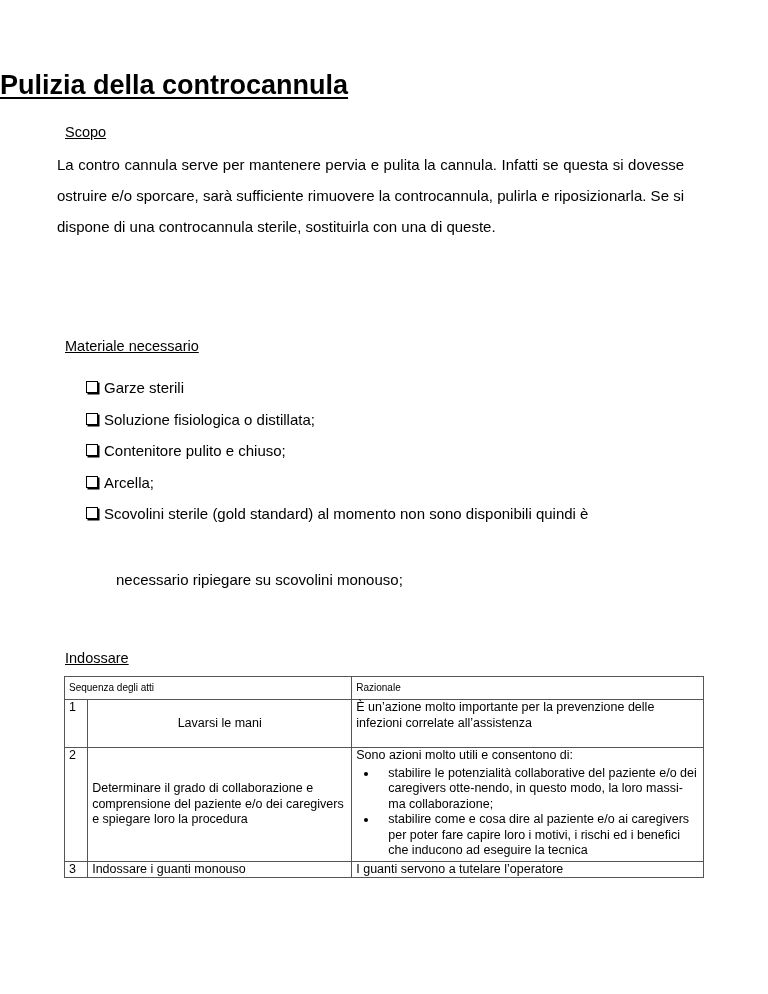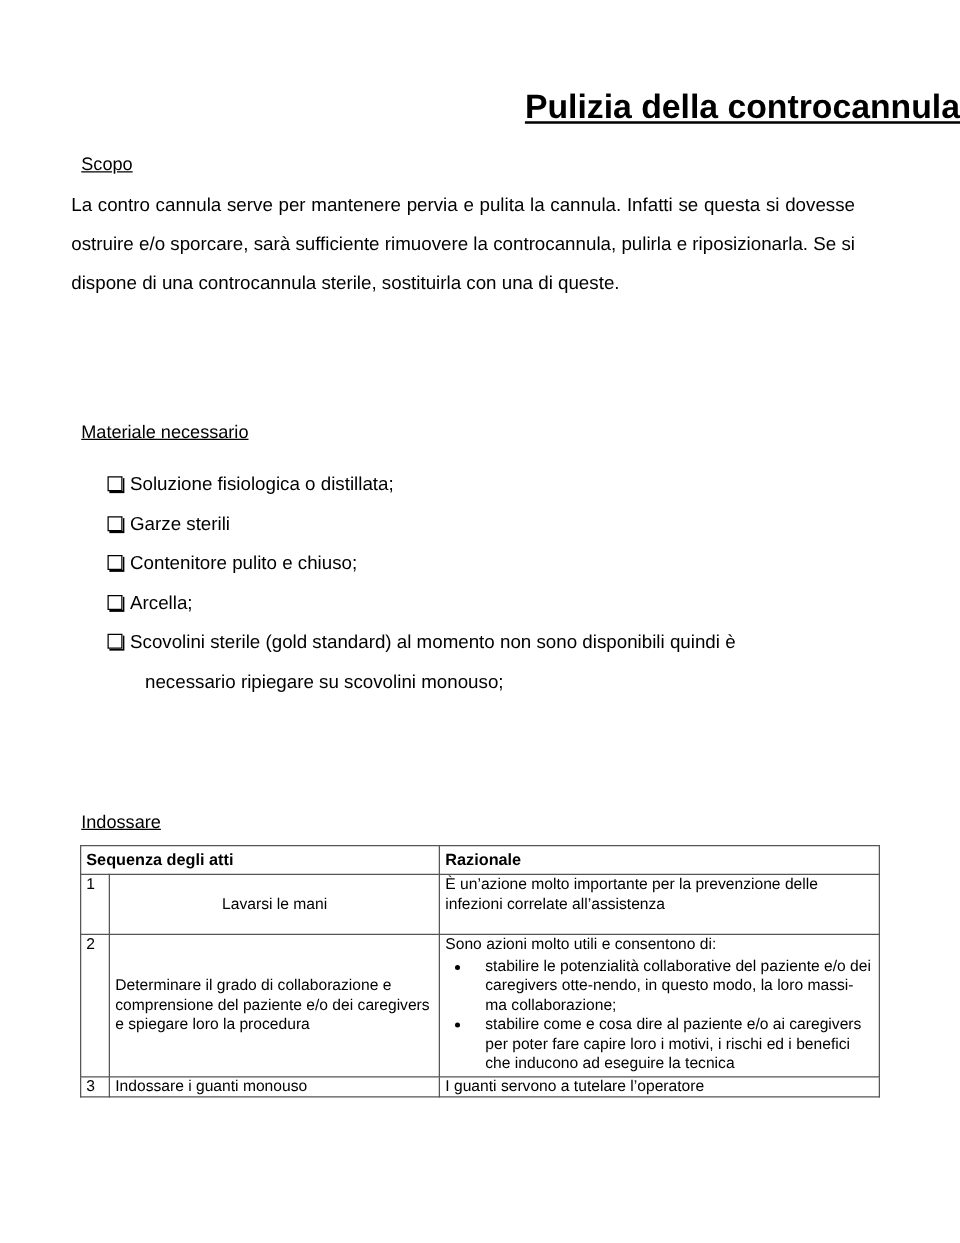--- a/index.html
+++ b/index.html
@@ -2,66 +2,66 @@
 <html><head>
 <meta charset="utf-8">
 <style>
   html, body { margin: 0; padding: 0; background: #ffffff; }
   body {
     width: 768px; height: 994px; overflow: hidden; position: relative;
     font-family: "Liberation Sans", sans-serif; color: #000;
   }
   .page { position: absolute; left: 0; top: 0; width: 768px; height: 994px; }
   .title {
-    position: absolute; left: 0; top: 70px; width: 768px; text-align: right;
+    position: absolute; left: 0; top: 70px; width: 768px; text-align: left;
     font-size: 27px; font-weight: bold; text-decoration: underline;
     text-decoration-thickness: 2px; text-underline-offset: 3px;
   }
   .heading {
     position: absolute; left: 65px; font-size: 14.5px; font-weight: normal;
     text-decoration: underline;
   }
   .para {
     position: absolute; left: 57px; width: 627px; font-size: 15px;
     line-height: 31px; text-align: justify;
   }
   .materials { position: absolute; left: 86px; top: 372px; width: 620px; margin: 0; padding: 0; list-style: none; }
   .materials li { position: relative; font-size: 15px; line-height: 31.5px; padding-left: 18px; }
-  .materials li .cont { display: block; padding-left: 12px; }
+  .materials li .cont { display: block; padding-left: 12px; margin-top: 34px; }
   .checkbox {
     position: absolute; left: 0; top: 9px; width: 10px; height: 10px;
     border: 1.5px solid #000; box-shadow: 1.5px 1.5px 0 #000;
   }
   table.proc {
     position: absolute; left: 64px; top: 676px; width: 640px;
     border-collapse: collapse; font-size: 12.5px; line-height: 15.5px;
   }
   table.proc td, table.proc th {
     border: 1px solid #555; vertical-align: top; padding: 0 4px; text-align: left;
   }
-  table.proc th { font-weight: bold; font-size: 13px; line-height: 20px; padding: 1px 4px; }
+  table.proc th { font-weight: normal; font-size: 10px; line-height: 20px; padding: 1px 4px; }
   .num { width: 14px; }
   .act { width: 253px; }
   .rat { width: 340px; }
   .rat ul { margin: 2px; padding: 0 0 0 20px; }
   .rat ul li { margin: 0; padding-left: 10px; }
 </style>
 </head>
 <body>
 
 <div class="page">
   <div class="title">Pulizia della controcannula</div>
 
   <div class="heading" style="top:124px;">Scopo</div>
   <div class="para" style="top:149px;">La contro cannula serve per mantenere pervia e pulita la cannula. Infatti se questa si dovesse ostruire e/o sporcare, sarà sufficiente rimuovere la controcannula, pulirla e riposizionarla. Se si dispone di una controcannula sterile, sostituirla con una di queste.</div>
 
   <div class="heading" style="top:338px;text-align:right;">Materiale necessario</div>
   <ul class="materials">
+    <li><span class="checkbox"></span><span>Garze sterili</span></li>
     <li><span class="checkbox"></span><span>Soluzione fisiologica o distillata;</span></li>
-    <li><span class="checkbox"></span><span>Garze sterili</span></li>
     <li><span class="checkbox"></span><span>Contenitore pulito e chiuso;</span></li>
     <li><span class="checkbox"></span><span>Arcella;</span></li>
     <li><span class="checkbox"></span><span>Scovolini sterile (gold standard) al momento non sono disponibili quindi è</span><span class="cont">necessario ripiegare su scovolini monouso;</span></li>
   </ul>
 
   <div class="heading" style="top:650px;">Indossare</div>
 
   <table class="proc">
     <tbody>
         <tr>

